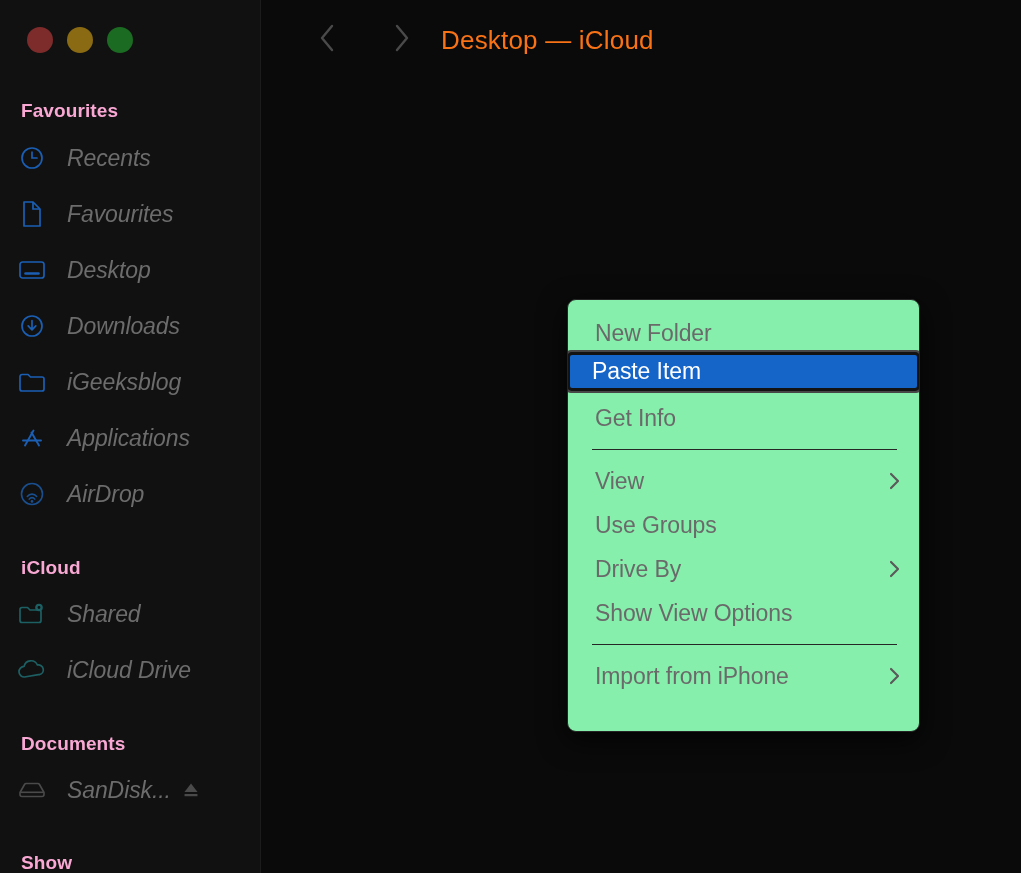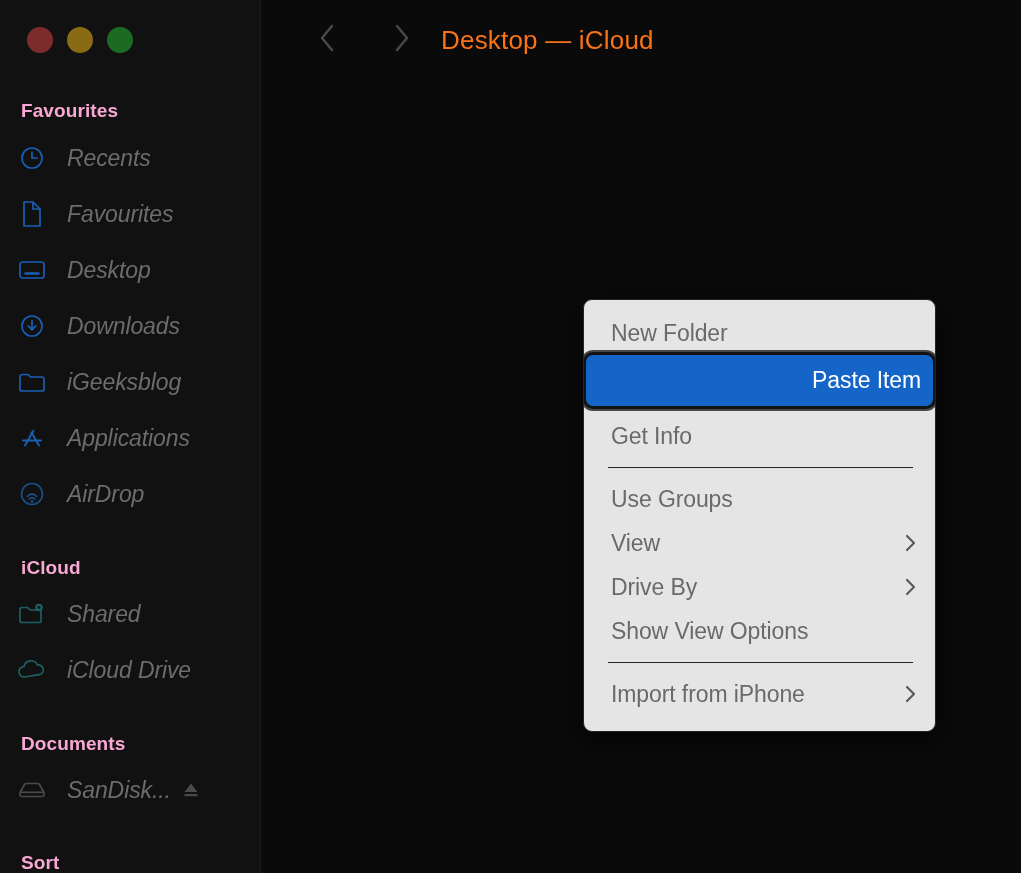--- a/index.html
+++ b/index.html
@@ -127,28 +127,27 @@
     letter-spacing: 0.2px;
   }
 
   
   #context-menu {
     position: absolute;
     left: 567px;
     top: 299px;
     width: 353px;
     height: 433px;
-    background: #e5e5e5;
+    background: #86efac;
     border: 1px solid #242424;
     border-radius: 9px;
     box-sizing: border-box;
     box-shadow: 0 8px 28px rgba(0,0,0,0.75);
     padding: 11px 0 0 0;
     overflow: hidden;
-    margin-left: 16px;
   }
   .menu-item {
     position: relative;
     height: 44px;
     margin: 0 5px;
     display: flex;
     align-items: center;
     padding: 0 12px 0 22px;
     border-radius: 5px;
     box-sizing: border-box;
@@ -159,25 +158,24 @@
     white-space: nowrap;
     letter-spacing: -0.1px;
   }
   .menu-item .mi-arrow {
     margin-left: auto;
     display: flex;
     align-items: center;
   }
   .menu-item.highlighted {
     background: #1565c8;
-    border-radius: 7px;
+    border-radius: 2px;
     margin: 0 2px;
-    height: 51px;
+    height: 33px;
     box-shadow: 0 0 0 3px #131313, 0 0 0 5px #474747;
-    justify-content: flex-end;
   }
   .menu-item.highlighted .mi-label {
     color: #ffffff;
   }
   .menu-sep {
     height: 1px;
     background: #262626;
     margin: 9px 22px 9px 24px;
   }
   .menu-gap-top { height: 8px; }
@@ -302,21 +300,21 @@
       </span>
       <span class="sb-label">SanDisk...</span>
       <span class="sb-eject">
         <svg width="20" height="20" viewBox="0 0 20 20" fill="#4a4a4a">
           <path d="M10 3.5 L16.5 12 H3.5 Z"></path>
             <rect x="3.5" y="14" width="13" height="2.3" rx="0.6"></rect>
         </svg>
       </span>
     </div>
 
-    <div class="sb-section" style="top:852px;">Sort</div>
+    <div class="sb-section" style="top:852px;">Show</div>
   </div>
 
   <div id="toolbar">
     <div class="nav-btn" id="nav-back">
       <span>
         <svg width="26" height="34" viewBox="0 0 26 34" fill="none" stroke="#4a4a4a" stroke-width="2.4" stroke-linecap="round" stroke-linejoin="round">
           <path d="M17 5 L7 17 L17 29"></path>
         </svg>
       </span>
     </div>
@@ -342,33 +340,33 @@
 
     <div class="menu-gap-top"></div>
 
     <div class="menu-item">
       <span class="mi-label">Get Info</span>
     </div>
 
     <div class="menu-sep"></div>
 
     <div class="menu-item">
-      <span class="mi-label">Use Groups</span>
-    </div>
-
-    <div class="menu-item">
       <span class="mi-label">View</span>
       <span class="mi-arrow">
         <svg width="16" height="22" viewBox="0 0 16 22" fill="none" stroke="#5a5a5a" stroke-width="2.2" stroke-linecap="round" stroke-linejoin="round">
           <path d="M5 4 L12 11 L5 18"></path>
         </svg>
       </span>
     </div>
 
     <div class="menu-item">
+      <span class="mi-label">Use Groups</span>
+    </div>
+
+    <div class="menu-item">
       <span class="mi-label">Drive By</span>
       <span class="mi-arrow">
         <svg width="16" height="22" viewBox="0 0 16 22" fill="none" stroke="#5a5a5a" stroke-width="2.2" stroke-linecap="round" stroke-linejoin="round">
           <path d="M5 4 L12 11 L5 18"></path>
         </svg>
       </span>
     </div>
 
     <div class="menu-item">
       <span class="mi-label">Show View Options</span>

